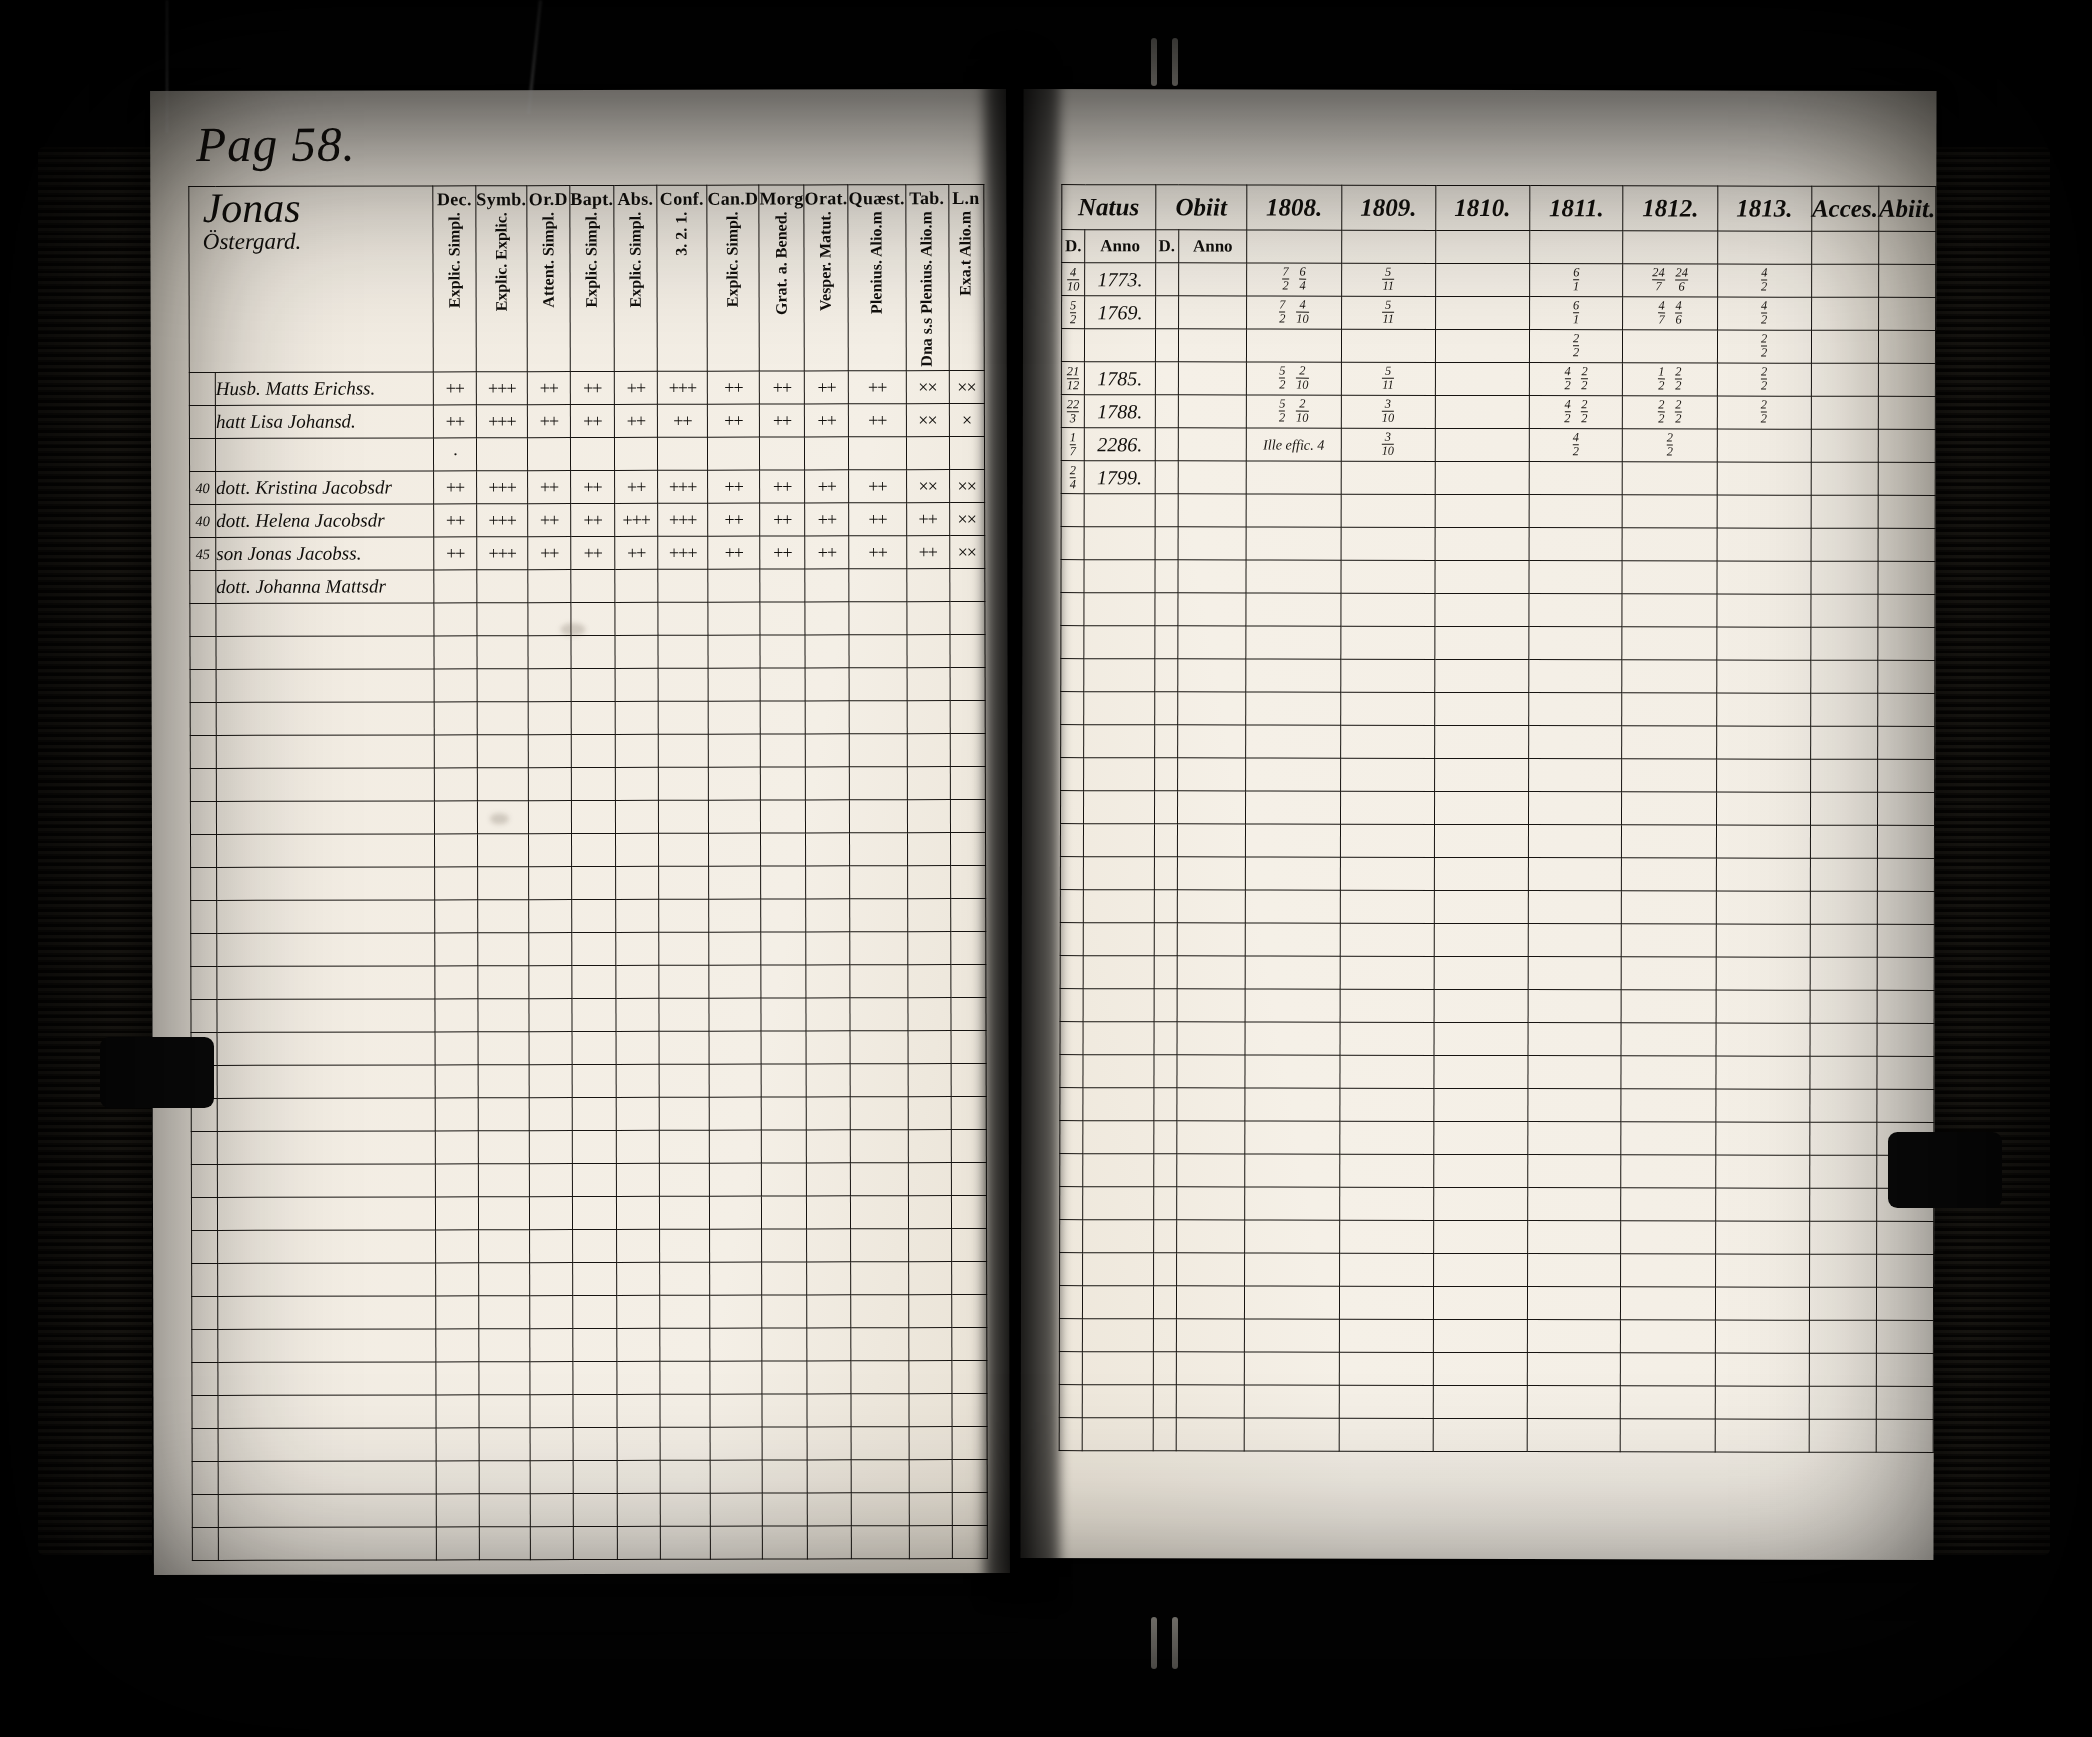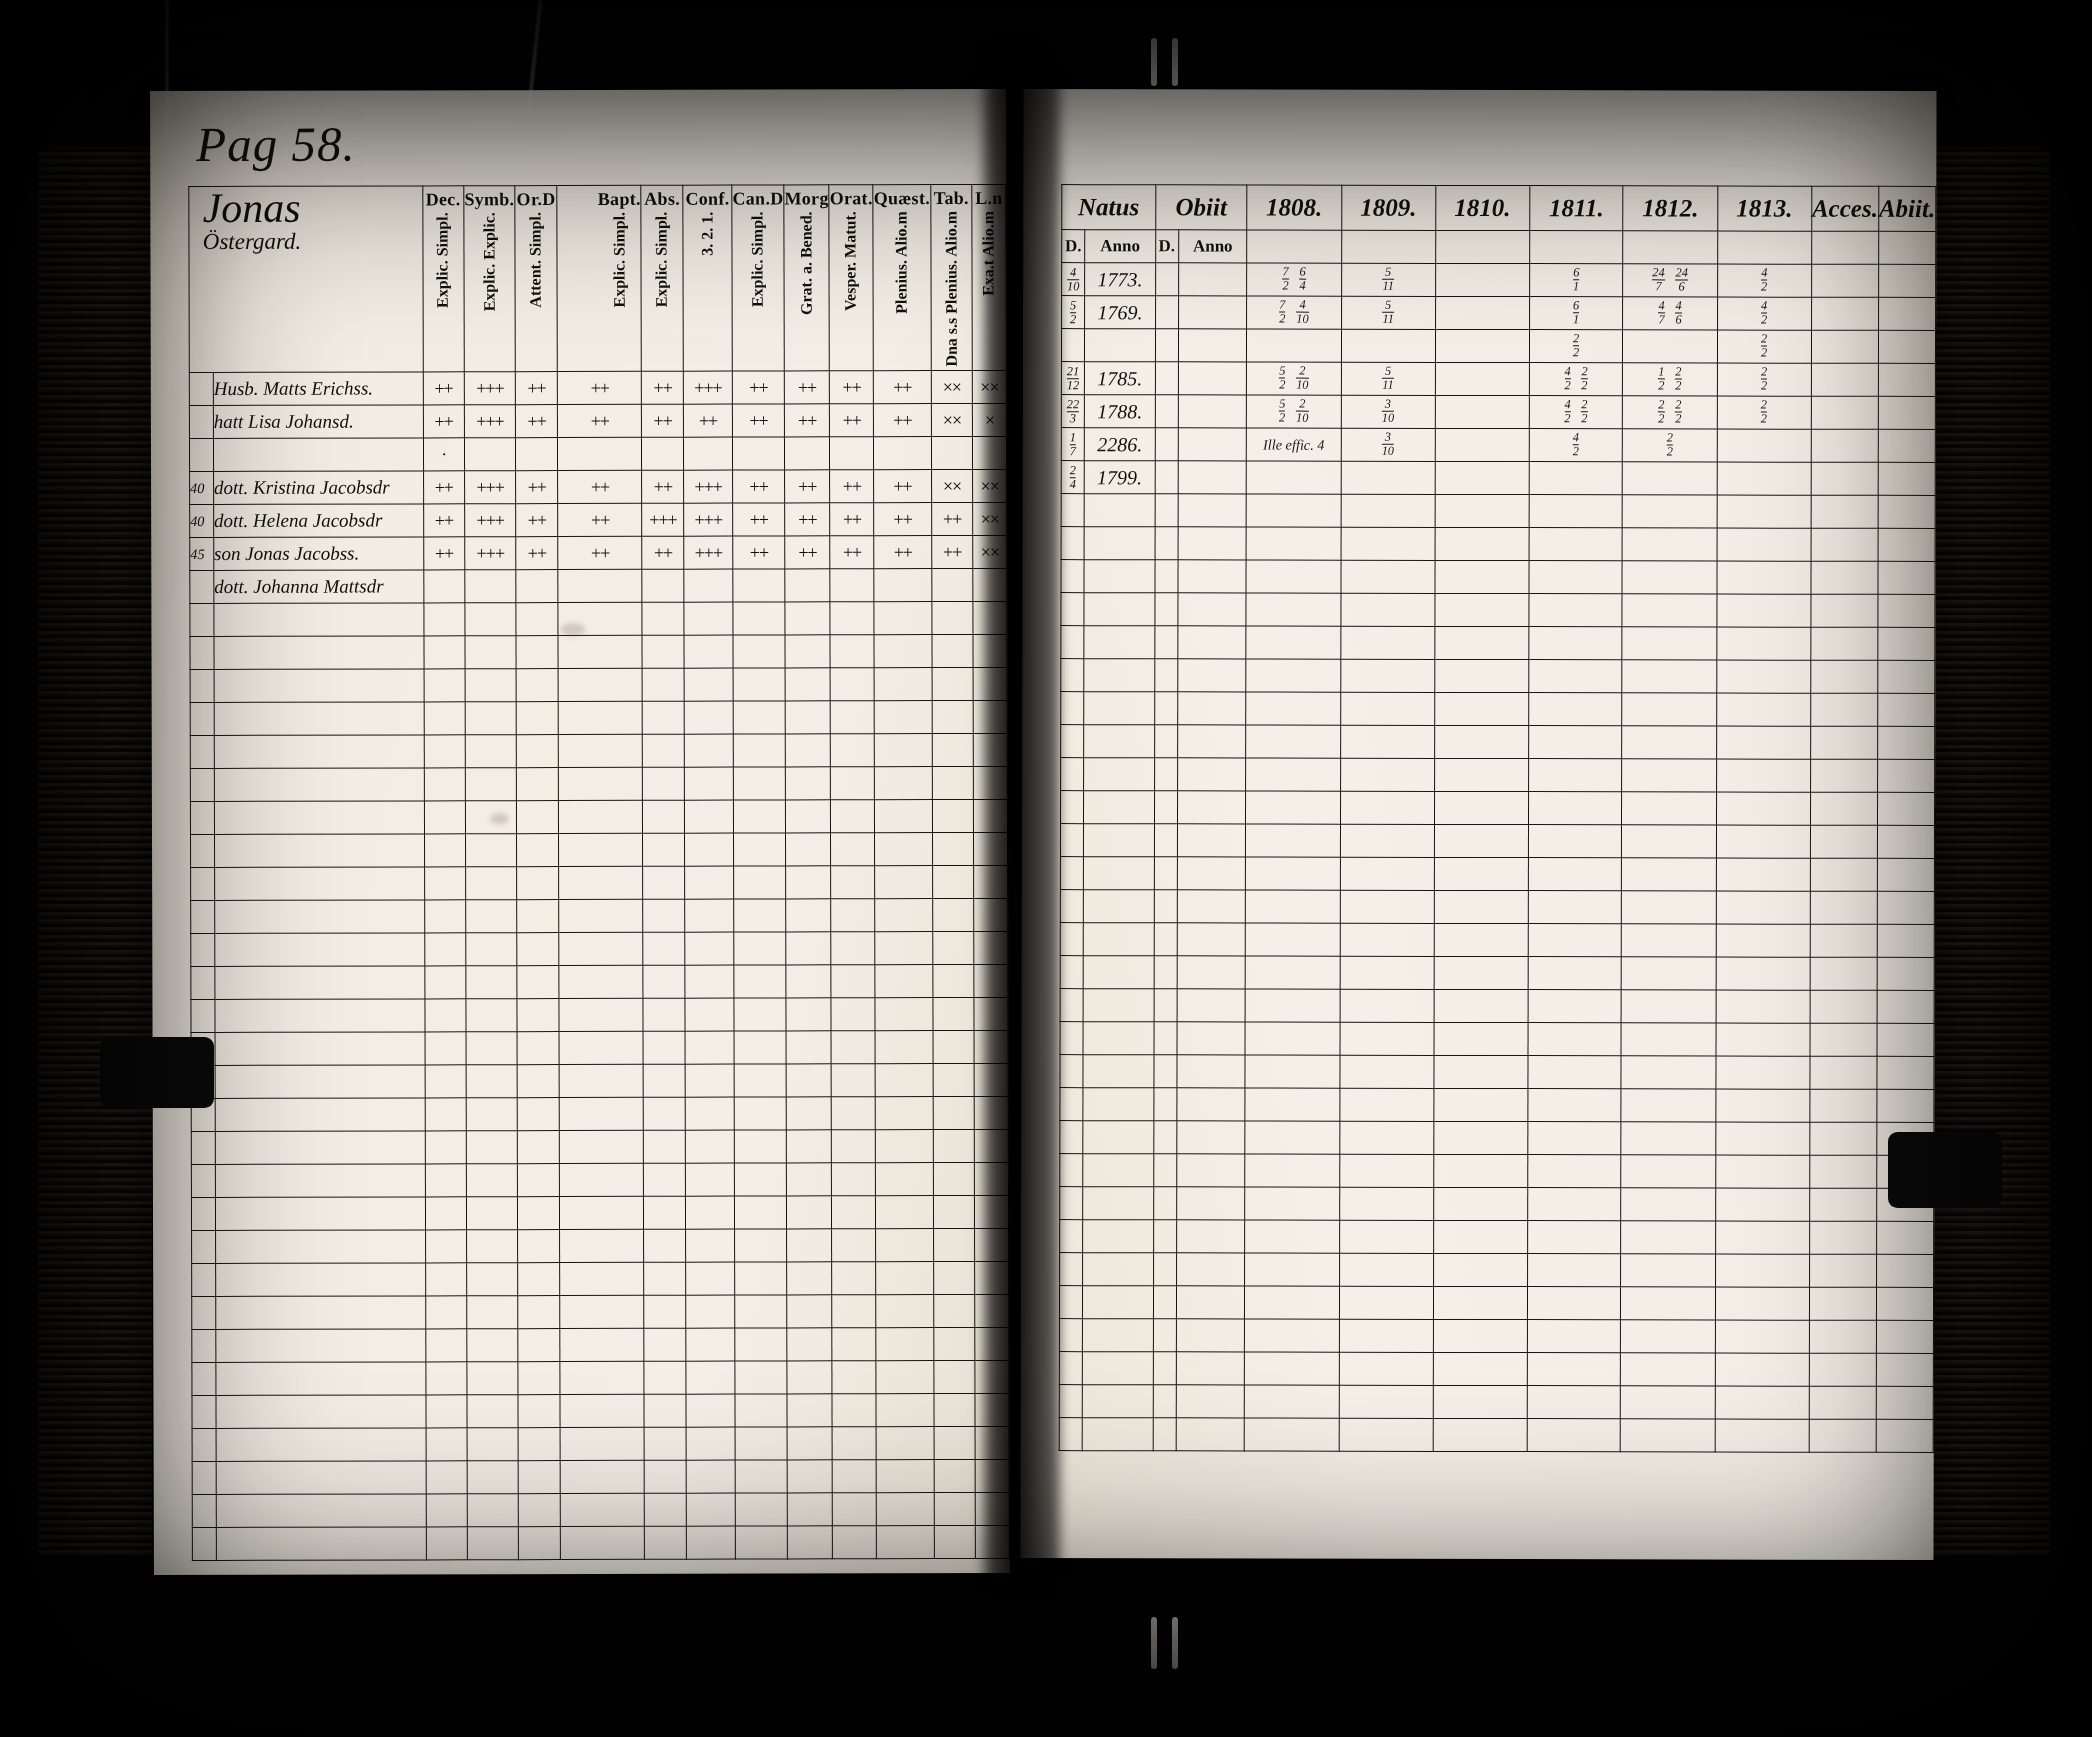--- a/index.html
+++ b/index.html
@@ -47,21 +47,21 @@
 
   
   .ltab{left:38px;top:95px;}
   .ltab .hrow td{height:116px;vertical-align:top;text-align:center;}
   .ltab .hdr1{font-size:18px;font-weight:bold;padding-top:2.9px;letter-spacing:0.3px;}
   .vtxt{writing-mode:vertical-rl;transform:rotate(180deg);font-size:16px;font-weight:bold;
         white-space:nowrap;line-height:1.05;margin:1.9px auto 0;display:inline-block;}
   .ltab td.cell{height:32px;}
   .namecell{width:217px;text-align:left;padding-left:7.6px;font-size:19px;font-style:italic;
             font-family:"Liberation Serif",serif;white-space:nowrap;overflow:hidden;}
-  .numcell{width:25px;font-size:14.3px;text-align:left;font-style:italic;}
+  .numcell{width:25px;font-size:14.3px;text-align:center;font-style:italic;}
   .markcell{text-align:center;font-size:18px;font-family:"Liberation Serif",serif;letter-spacing:-1px;white-space:nowrap;overflow:hidden;}
   .bighead{font-size:42px;font-style:italic;line-height:1;}
   .subhead{font-size:23px;font-style:italic;}
 
   
   .rtab{left:38px;top:95px;}
   .rtab td{height:32px;}
   .rtab .h1{height:44px;text-align:center;font-size:25px;font-weight:bold;font-style:italic;}
   .rtab .h2{height:32px;text-align:center;font-size:17px;font-weight:bold;}
   .rtab .d{font-size:13.3px;text-align:center;font-style:italic;line-height:1.0;}
@@ -91,21 +91,21 @@
       <table class="reg ltab" id="left-table">
         <tbody id="left-body">
             <tr class="hrow">
               <td colspan="2" style="text-align: left; padding-left: 13.3px;">
                 <div class="bighead">Jonas</div>
                 <div class="subhead">Östergard.</div>
               </td>
               <td style="width: 42px; margin-top: 41px;"><div class="hdr1">Dec.</div><span class="vtxt">Explic. Simpl.</span></td>
               <td style="width: 42px;"><div class="hdr1">Symb.</div><span class="vtxt">Explic. Explic.</span></td>
               <td style="width: 42px;"><div class="hdr1">Or.D</div><span class="vtxt">Attent. Simpl.</span></td>
-              <td style="width: 42px; padding-left: 40px;"><div class="hdr1">Bapt.</div><span class="vtxt">Explic. Simpl.</span></td>
+              <td style="width: 42px;"><div class="hdr1">Bapt.</div><span class="vtxt">Explic. Simpl.</span></td>
               <td style="width: 42px;"><div class="hdr1">Abs.</div><span class="vtxt">Explic. Simpl.</span></td>
               <td style="width: 49px;"><div class="hdr1">Conf.</div><span class="vtxt">3. 2. 1.</span></td>
               <td style="width: 42px;"><div class="hdr1">Can.D</div><span class="vtxt">Explic. Simpl.</span></td>
               <td style="width: 42px;"><div class="hdr1">Morg</div><span class="vtxt">Grat. a. Bened.</span></td>
               <td style="width: 42px;"><div class="hdr1">Orat.</div><span class="vtxt">Vesper. Matut.</span></td>
               <td style="width: 42px;"><div class="hdr1">Quæst.</div><span class="vtxt">Plenius. Alio.m</span></td>
               <td style="width: 42px;"><div class="hdr1">Tab.</div><span class="vtxt">Dna s.s Plenius. Alio.m</span></td>
               <td style="width: 34px;"><div class="hdr1">L.n</div><span class="vtxt">Exa.t Alio.m</span></td>
             </tr>
             <tr>

